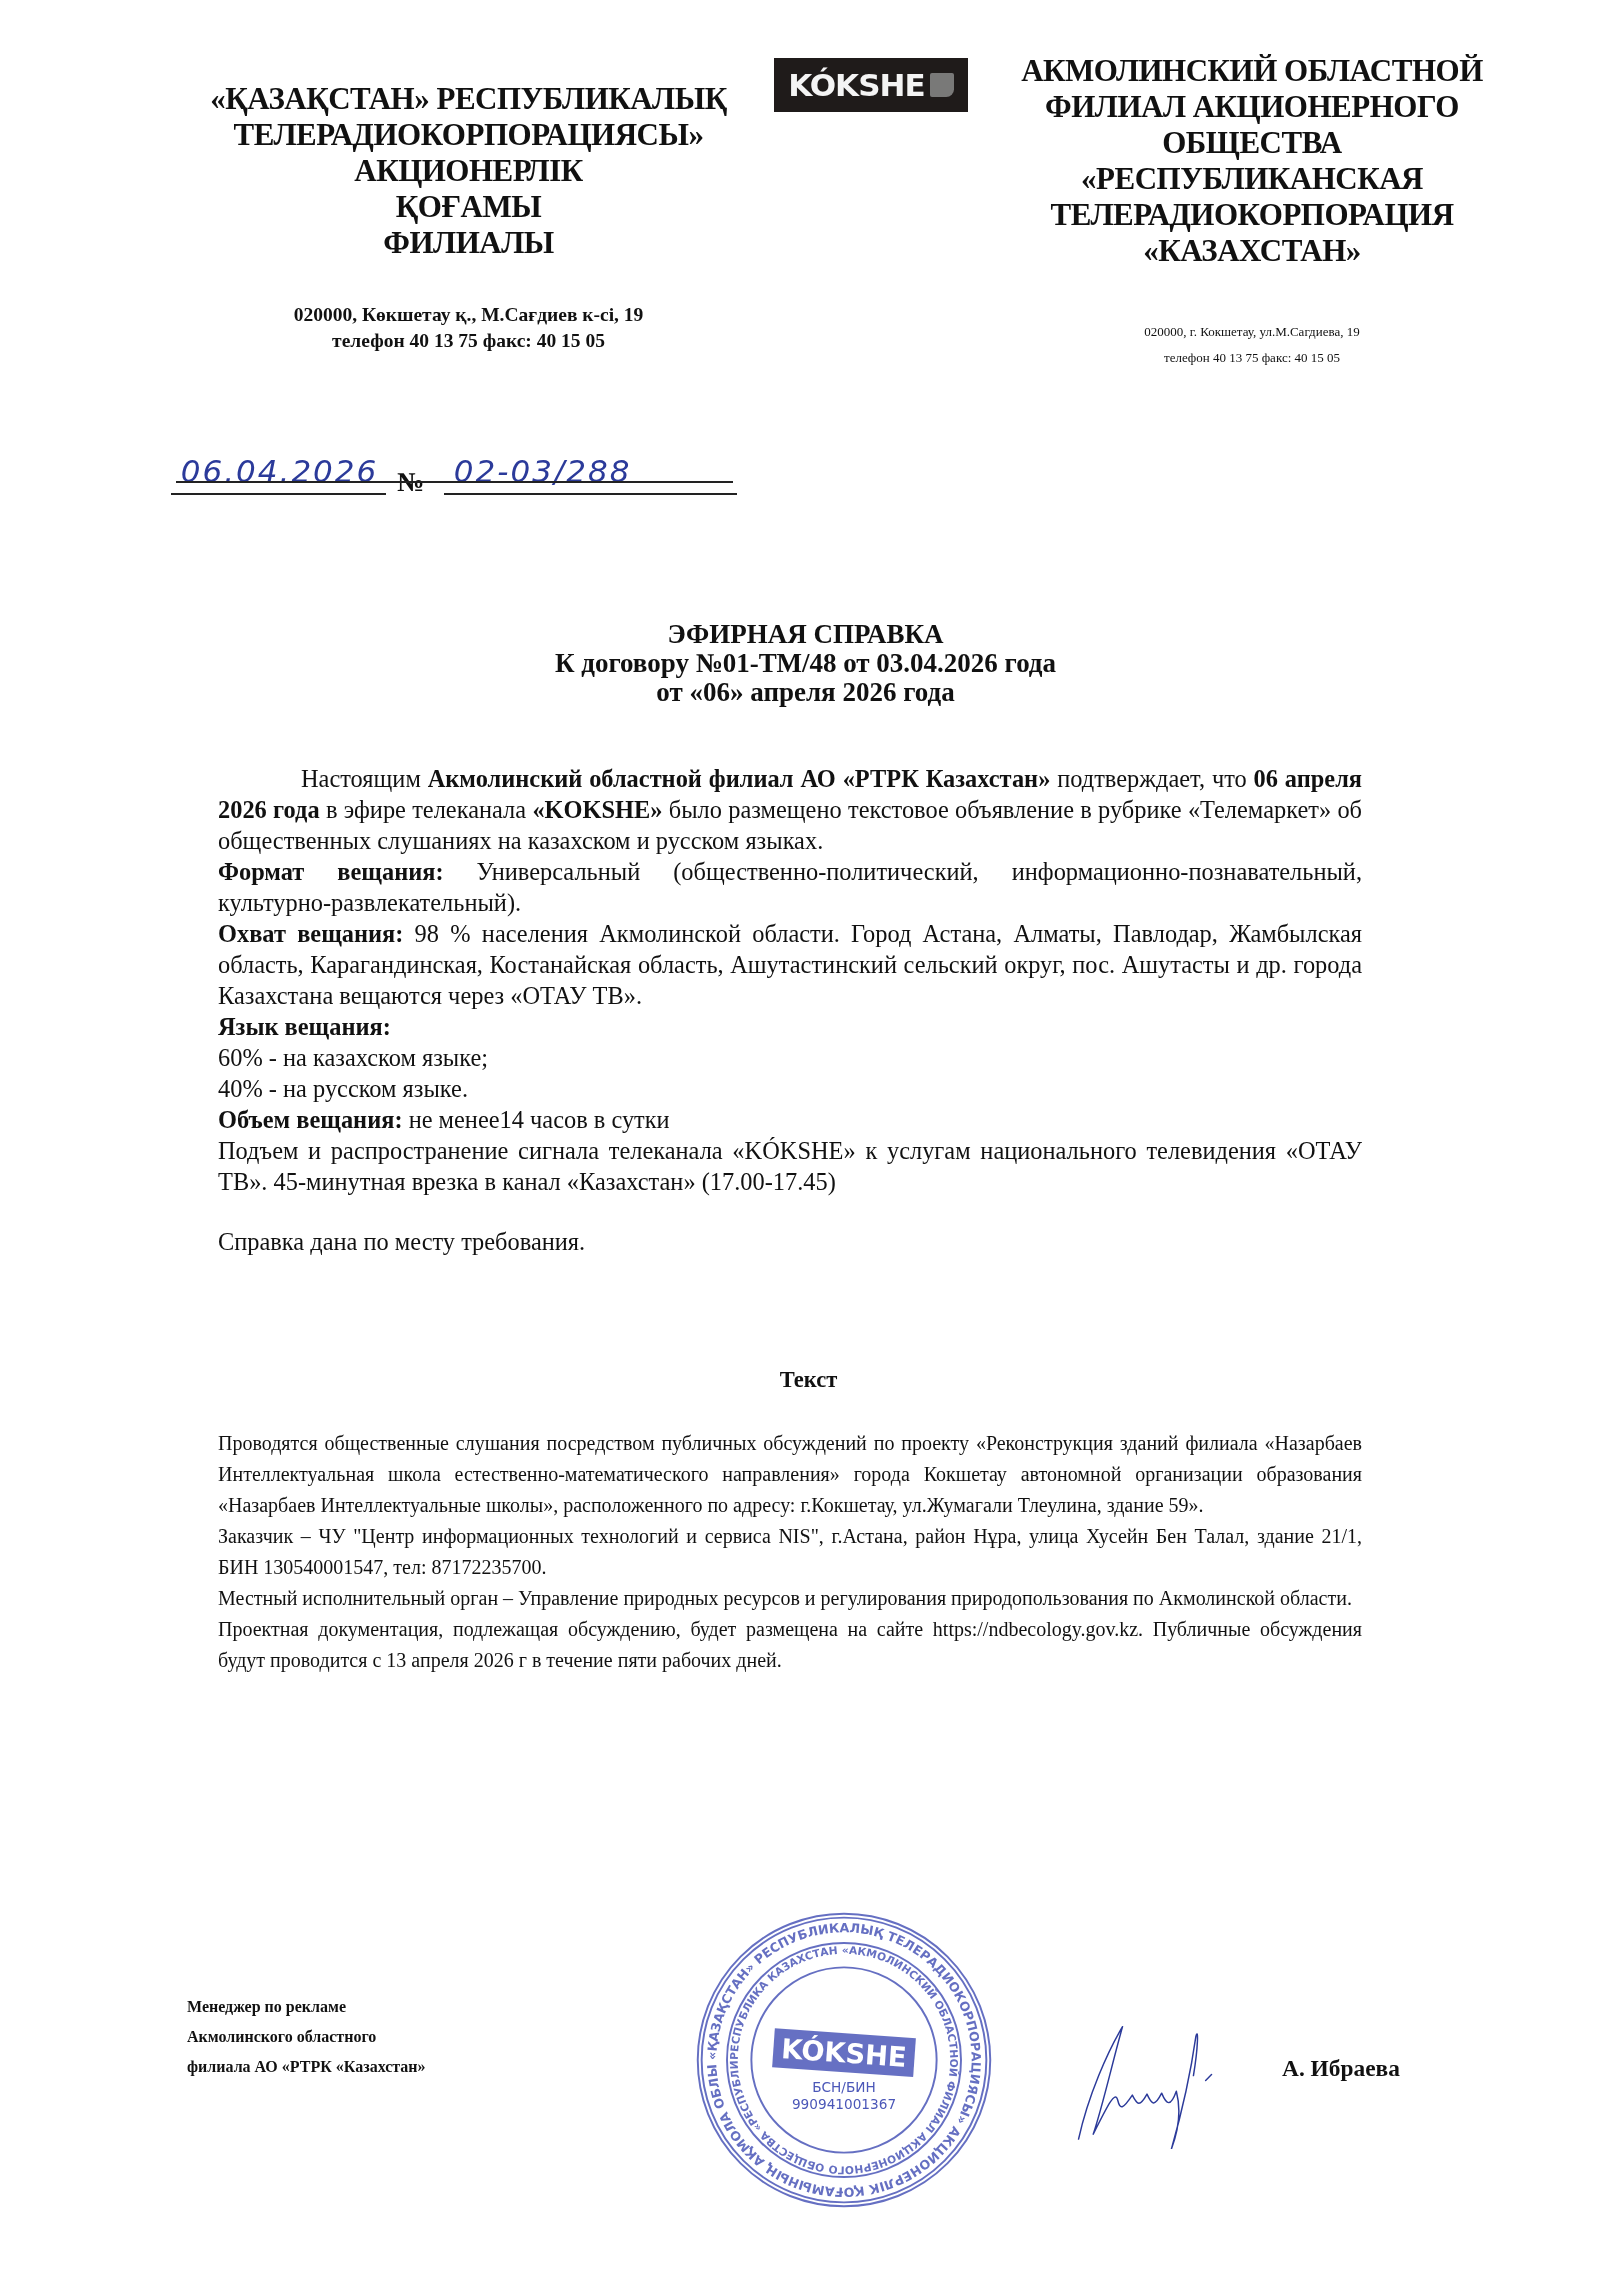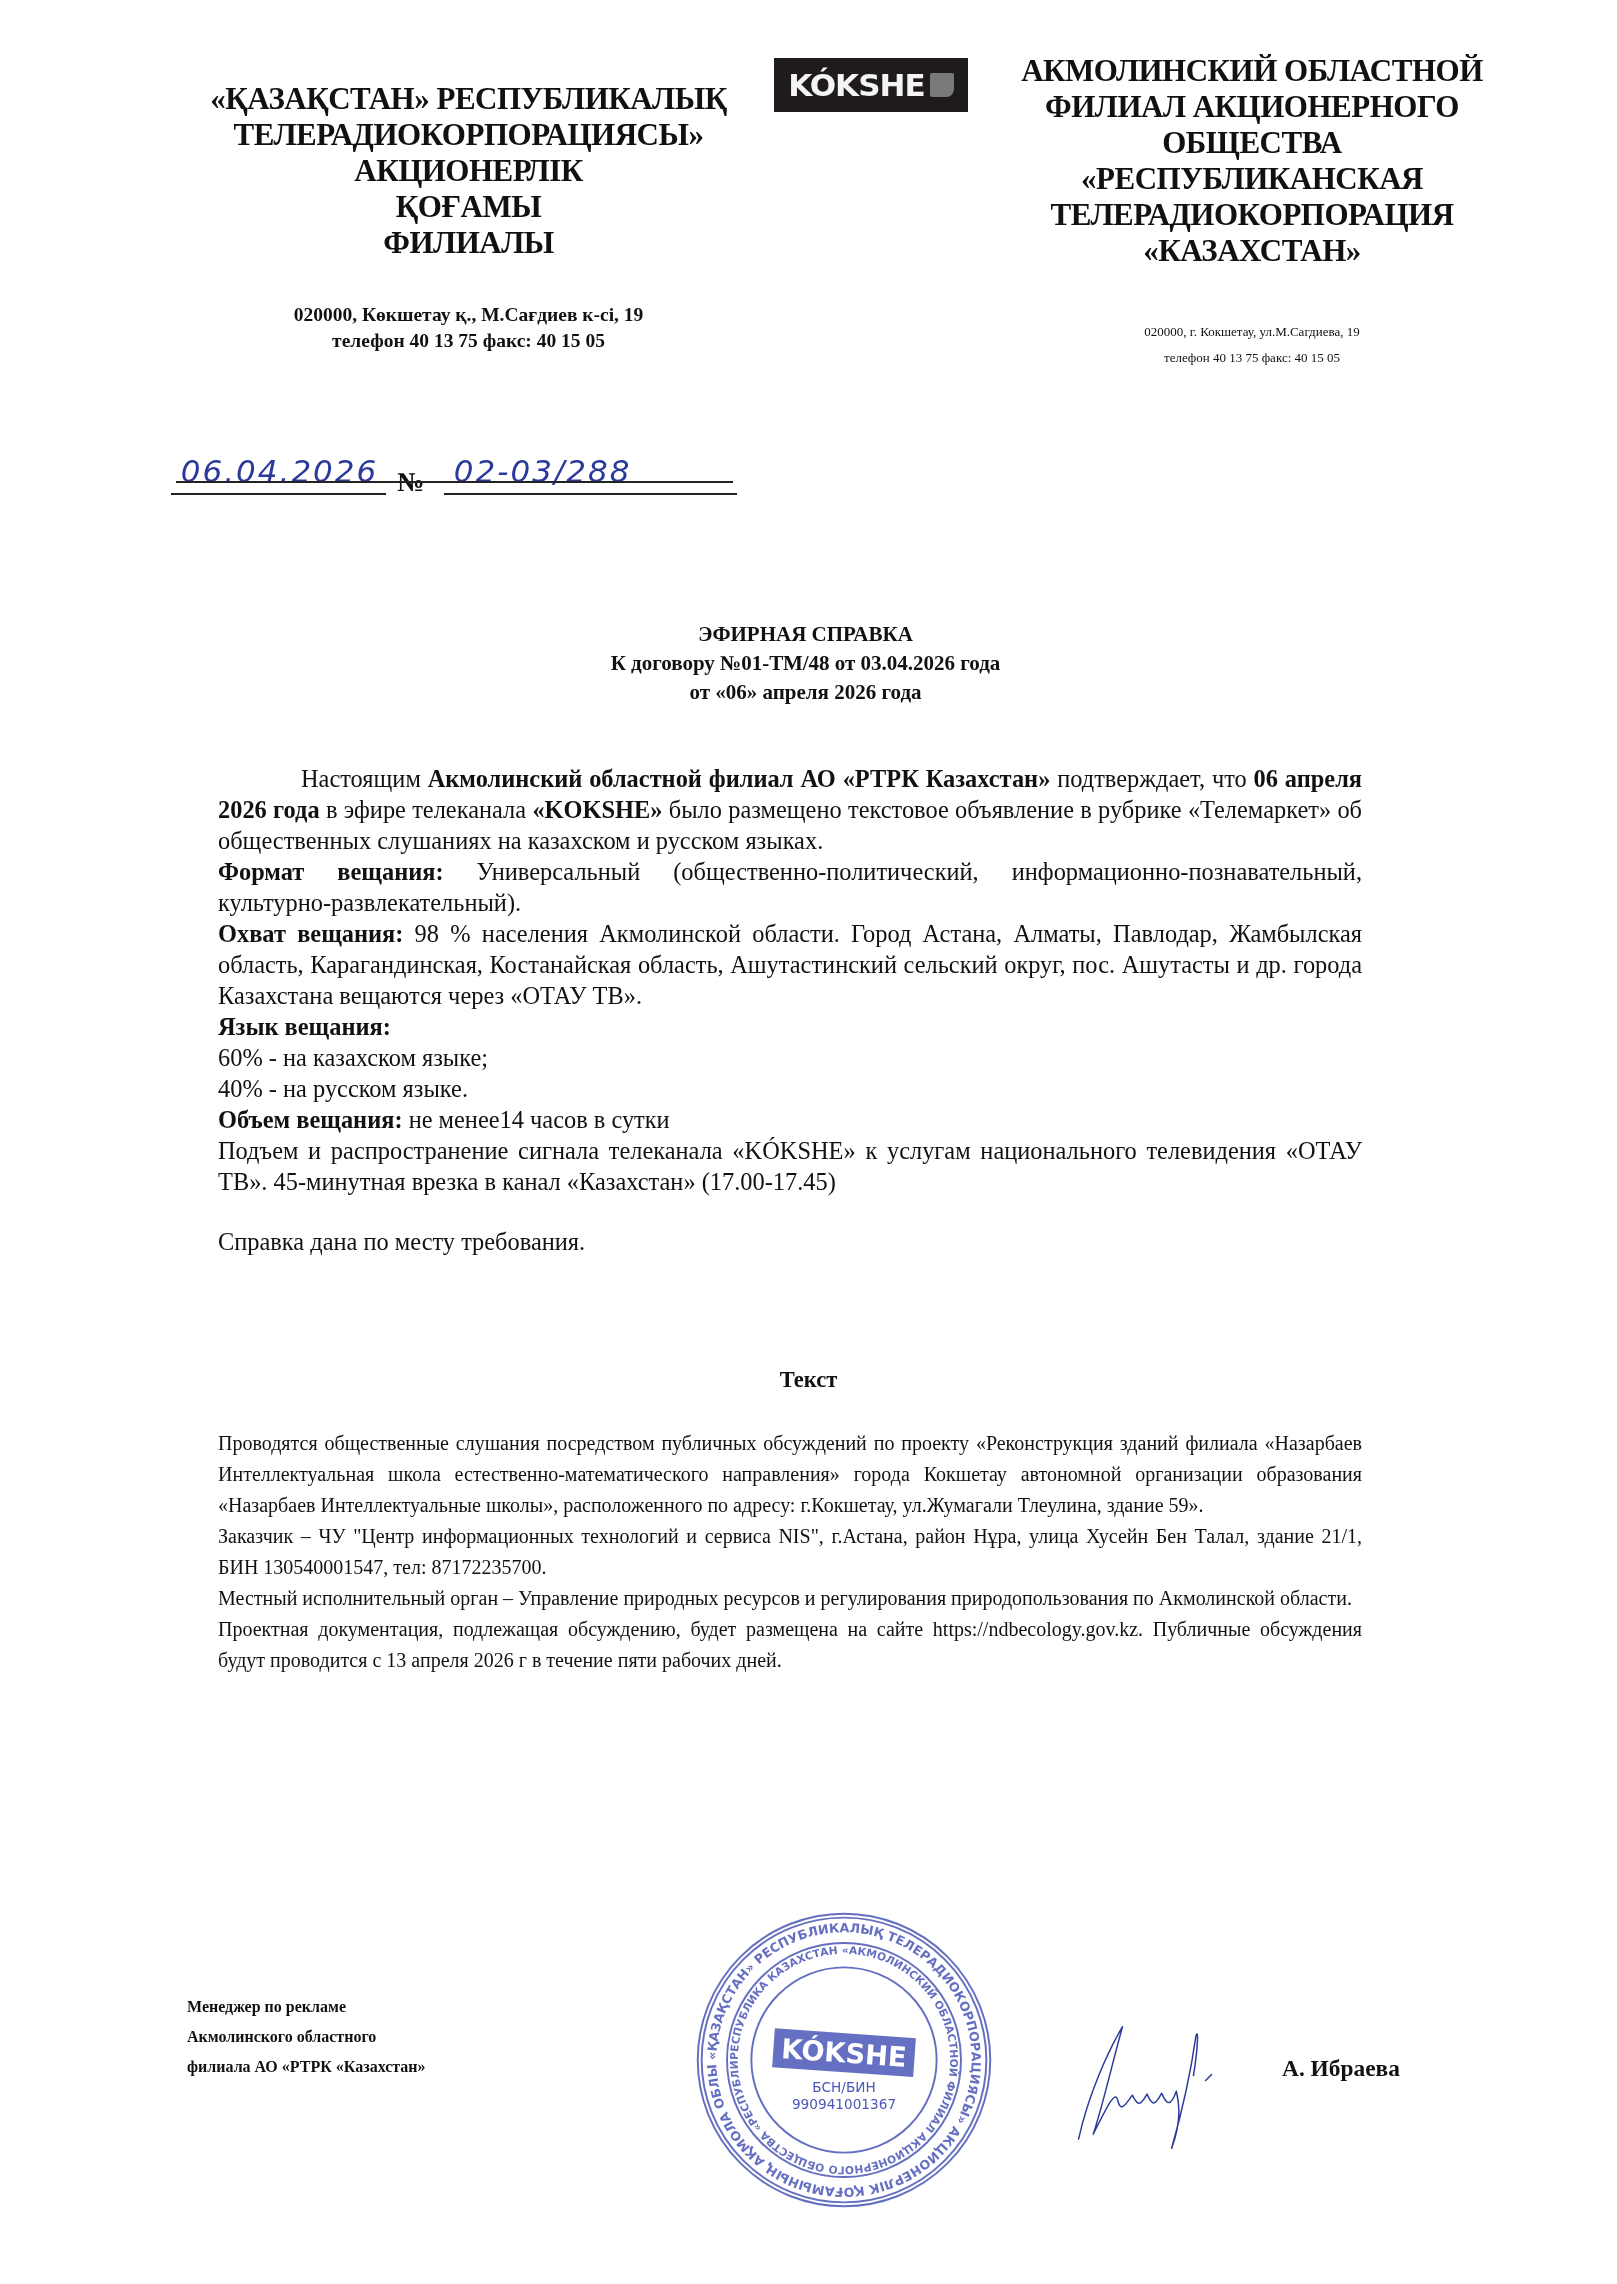--- a/index.html
+++ b/index.html
@@ -31,21 +31,21 @@
               height: 45px; }
   .reg-date span, .reg-num span { position: absolute; bottom: 3.9px; left: 9.8px;
               font-family: "DejaVu Sans", sans-serif; font-style: italic; color: #2b3a9a;
               font-size: 31px; letter-spacing: 2px; }
   .reg-no-label { position: absolute; left: 226px; bottom: -1px; font-weight: bold; font-size: 27px; }
   .reg-num { position: absolute; left: 273px; top: 0; width: 293px; border-bottom: 2.4px solid #222; height: 45px; }
   .reg-line2 { left: 176px; top: 481px; width: 557px; border-bottom: 2.4px solid #222; }
 
   
   .title { left: 0; top: 620px; width: 1611px; text-align: center; font-weight: bold;
-           font-size: 21px; line-height: 29px; }
+           font-size: 27px; line-height: 29px; }
 
   
   .body { left: 218px; top: 763px; width: 1144px; font-size: 24.4px; line-height: 31px;
           text-align: justify; }
   .body p { margin: 0; }
   .indent { text-indent: 83px; }
   .body b { font-weight: bold; }
   .gap { height: 29px; }
 
   .text-heading { left: 0; top: 1367px; width: 1617px; text-align: center; font-weight: bold;

